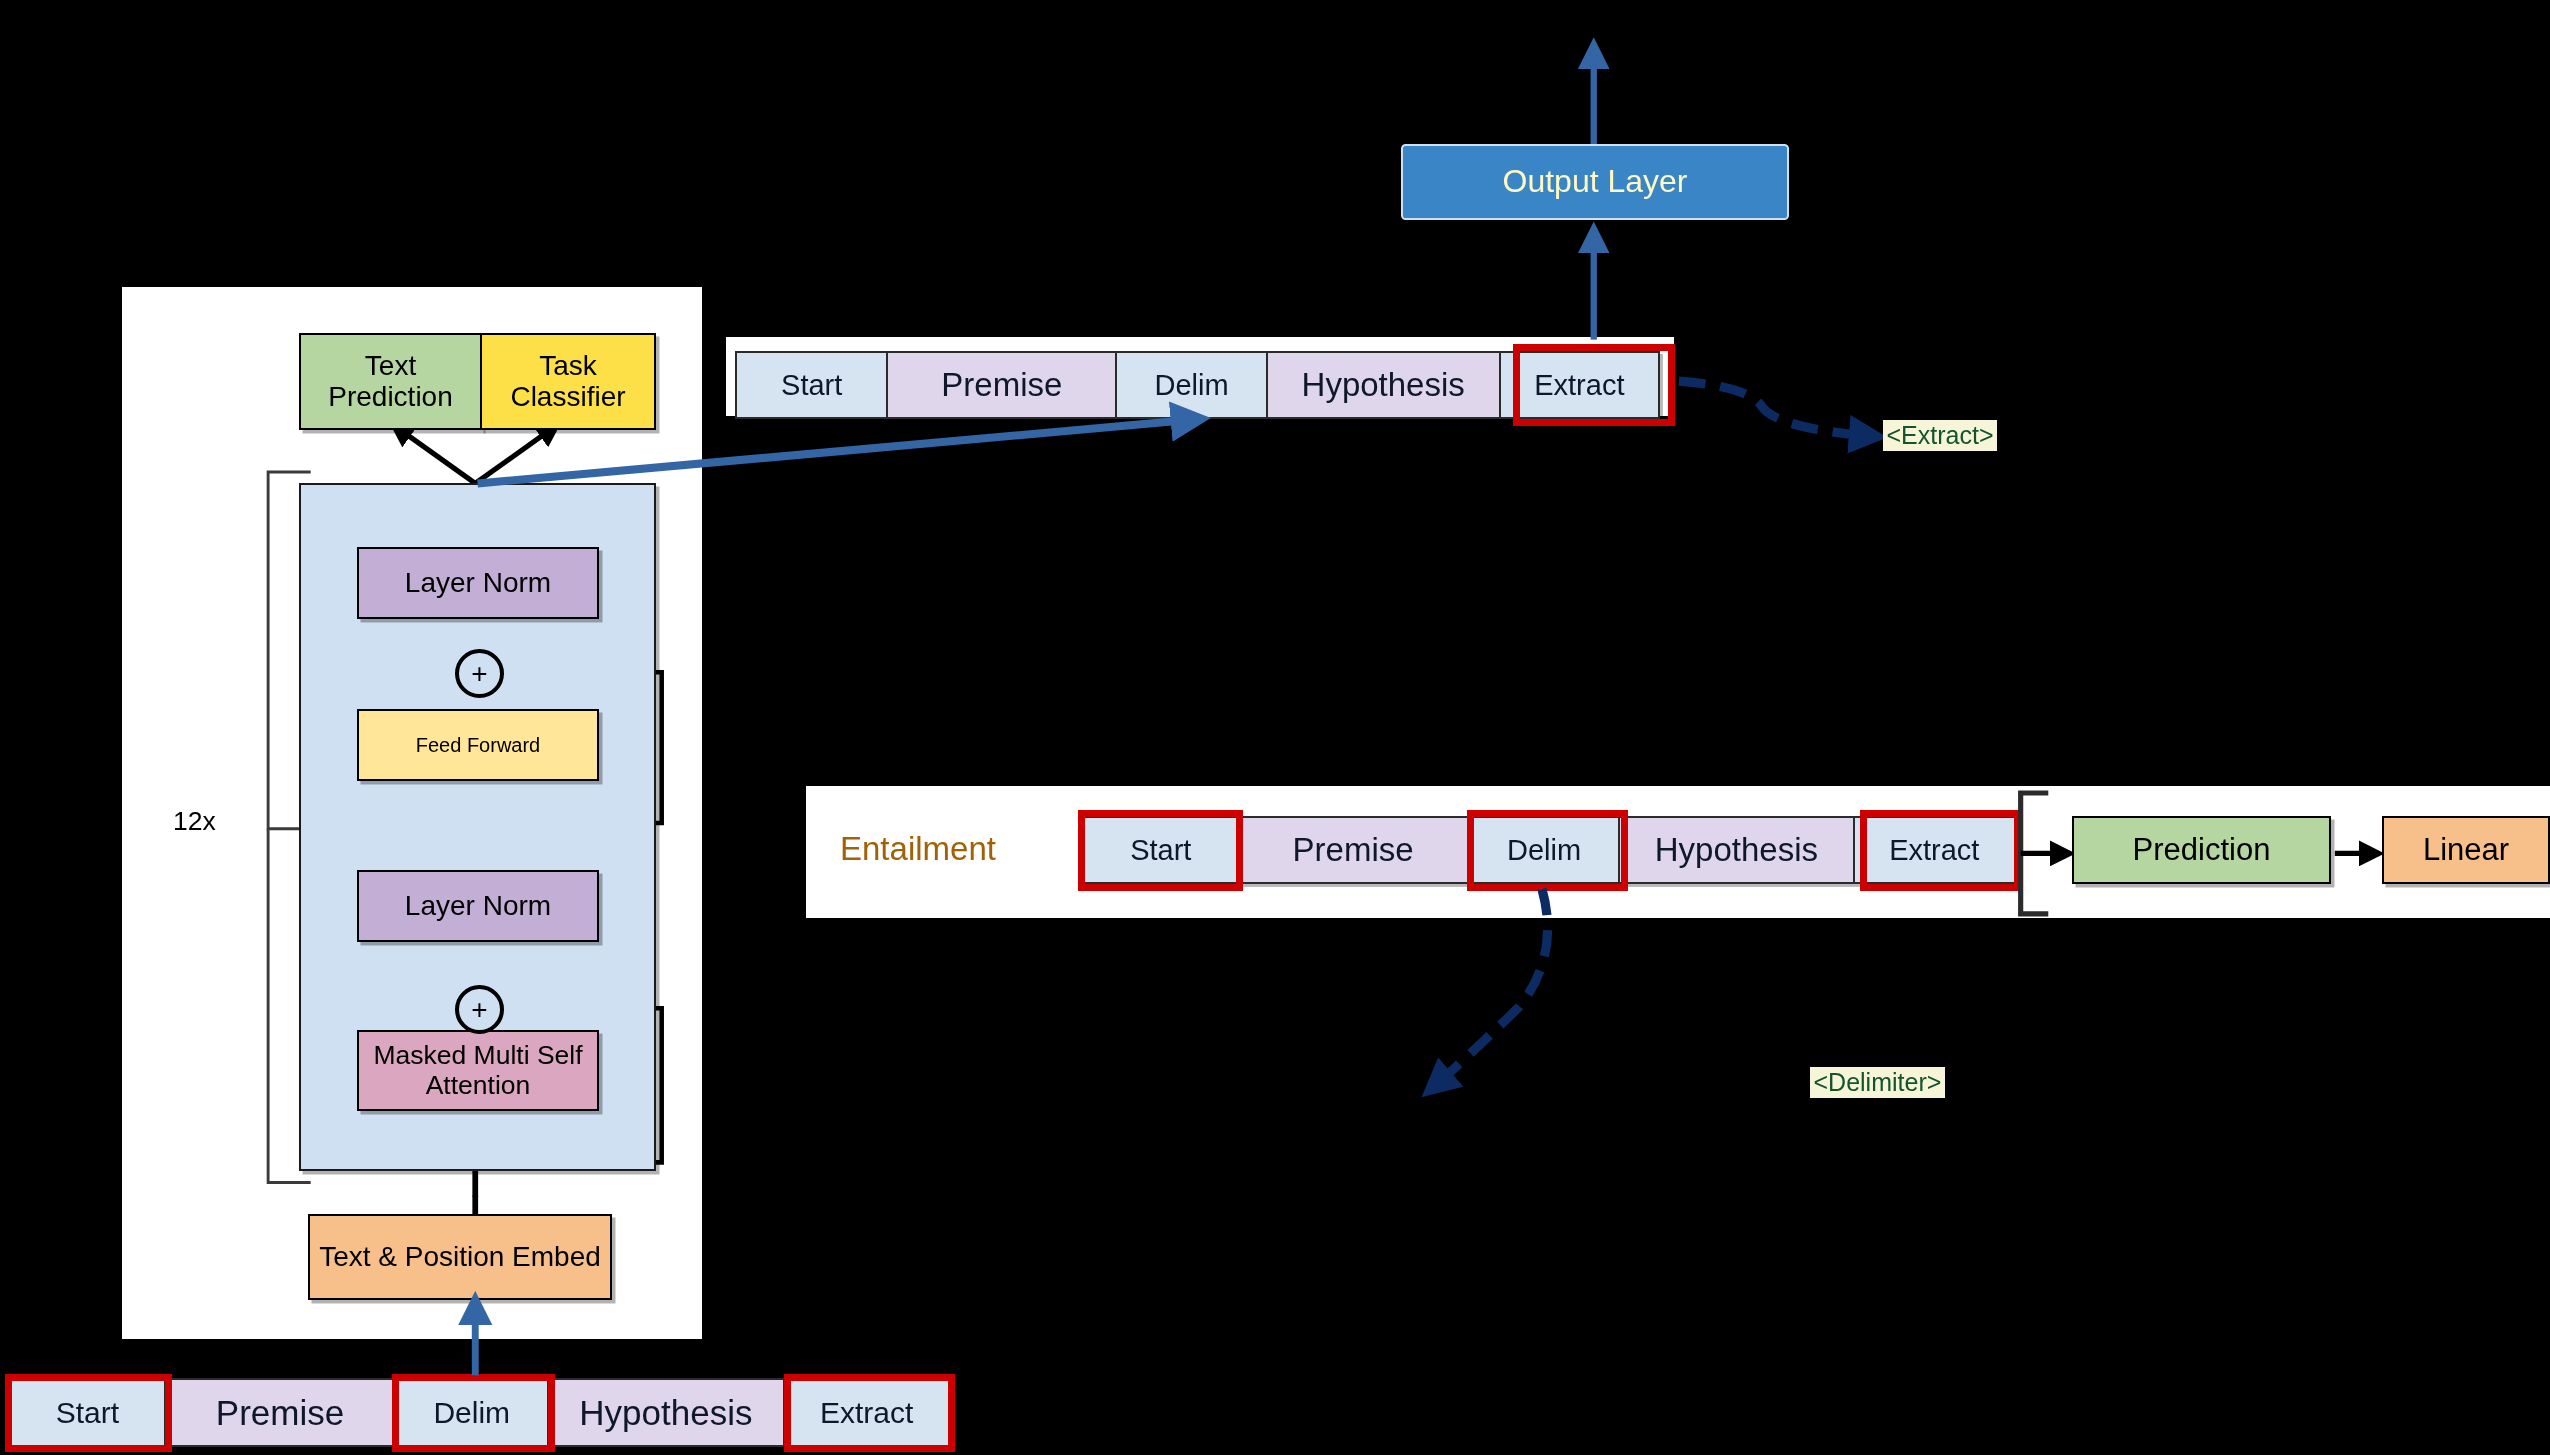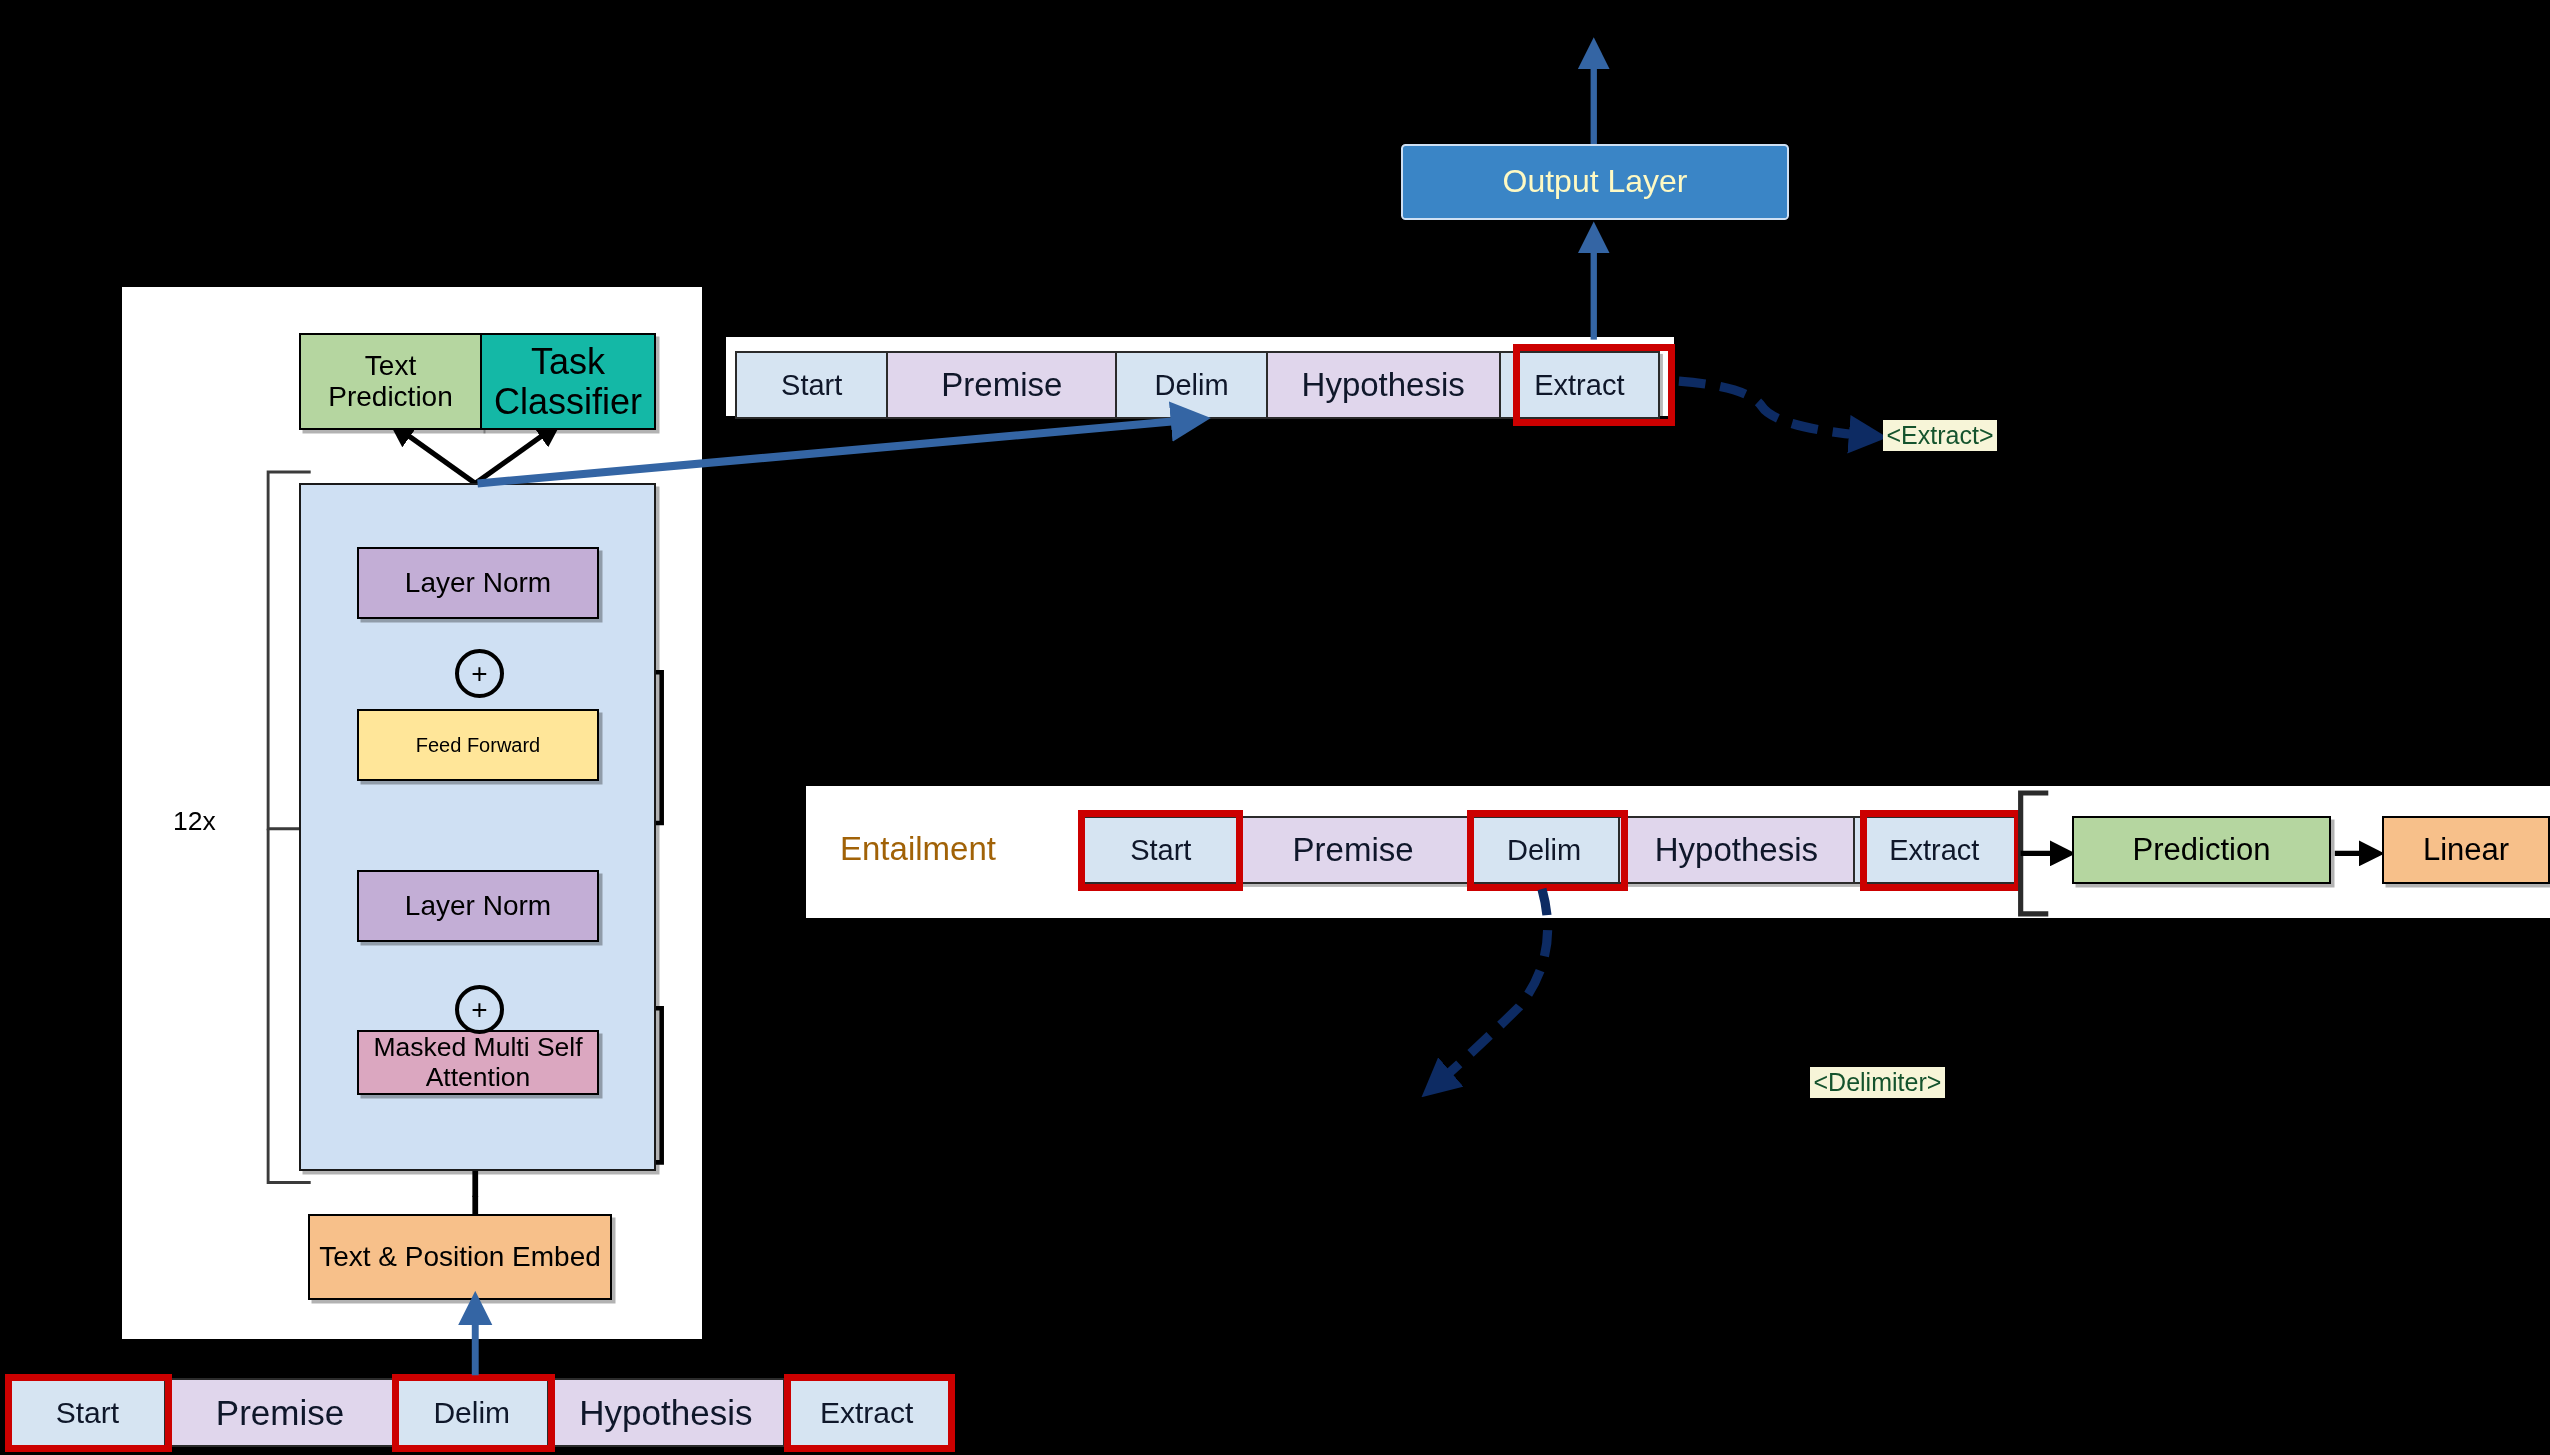--- a/index.html
+++ b/index.html
@@ -70,36 +70,36 @@
       <path d="M0,0 L5,2.5 L0,5 z" fill="#000"></path>
     </marker>
   </defs>
 </svg>
 
 <div class="abs" style="left:173px;top:806px;font-size:26.5px;color:#000;">12x</div>
 
 <div class="box" style="left:299px;top:333px;width:183px;height:97px;background:#b5d6a0;font-size:28px;">
   <span>Text Prediction</span>
 </div>
-<div class="box" style="left:480px;top:333px;width:176px;height:97px;background:#14b8a6;font-size:36px;">
+<div class="box" style="left:480px;top:333px;width:176px;height:97px;background:#fde047;font-size:28px;">
   <span>Task Classifier</span>
 </div>
 
 <div class="box" style="left:299px;top:483px;width:357px;height:688px;background:#cfe0f3;border:2.9px solid #1a1a1a;"></div>
 
 <div class="box" style="left:357px;top:547px;width:242px;height:72px;background:#c3aed6;font-size:28px;">
   <span>Layer Norm</span>
 </div>
 <div class="box" style="left:357px;top:709px;width:242px;height:72px;background:#ffe699;font-size:20px;">
   <span>Feed Forward</span>
 </div>
 <div class="box" style="left:357px;top:870px;width:242px;height:72px;background:#c3aed6;font-size:28px;">
   <span>Layer Norm</span>
 </div>
-<div class="box" style="left:357px;top:1030px;width:242px;height:65px;background:#dba7c0;font-size:26.5px;">
+<div class="box" style="left:357px;top:1030px;width:242px;height:81px;background:#dba7c0;font-size:26.5px;">
   <span>Masked Multi Self Attention</span>
 </div>
 
 <div class="abs" style="left:455px;top:649px;width:41px;height:41px;border:4px solid #000;border-radius:50%;
             background:#cfe0f3;display:flex;align-items:center;justify-content:center;
             font-size:28px;color:#000;line-height:1;">
   <span>+</span>
 </div>
 <div class="abs" style="left:455px;top:985px;width:41px;height:41px;border:4px solid #000;border-radius:50%;
             background:#cfe0f3;display:flex;align-items:center;justify-content:center;

